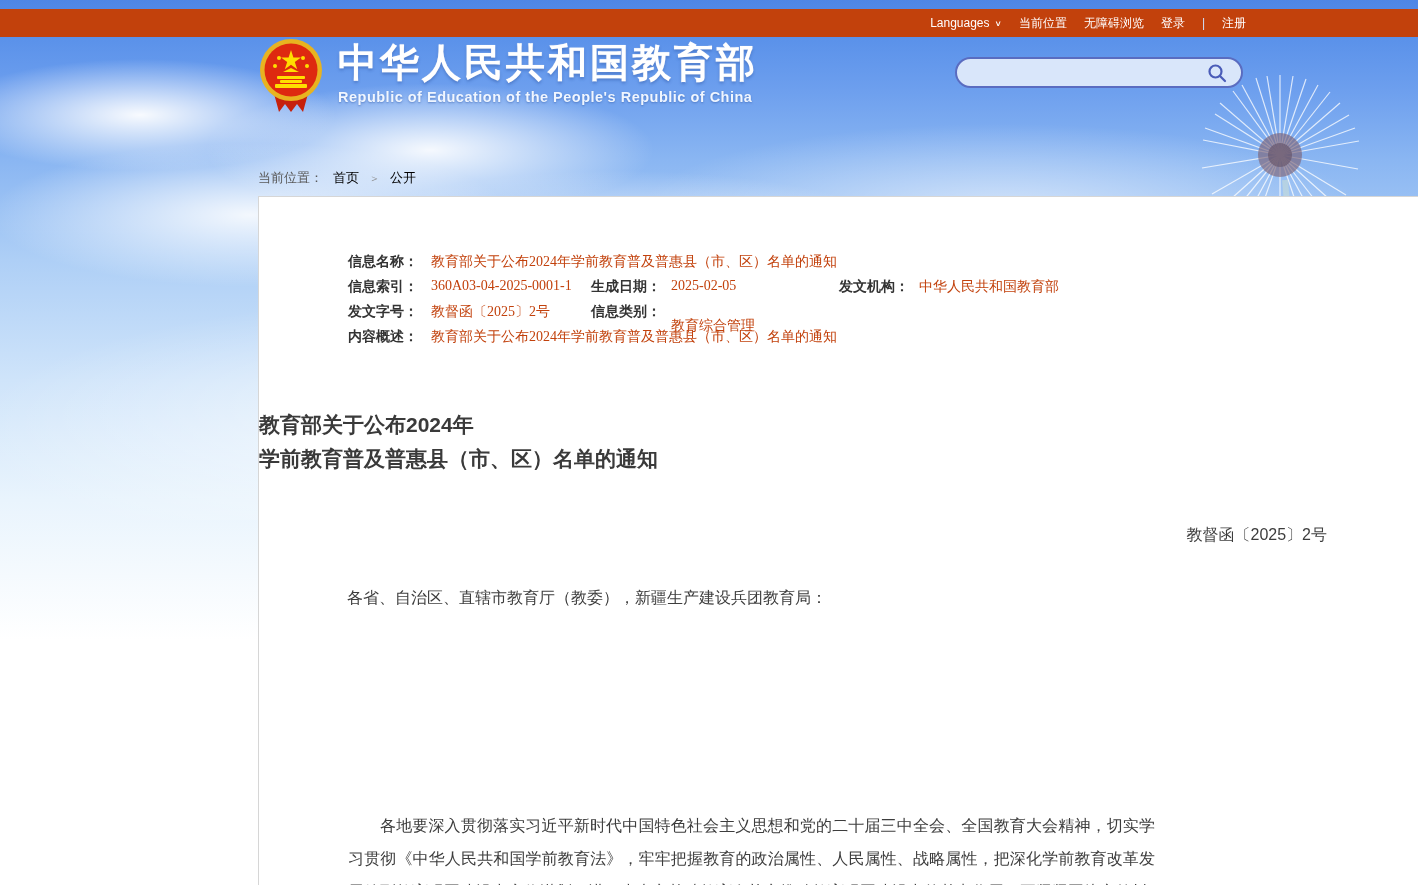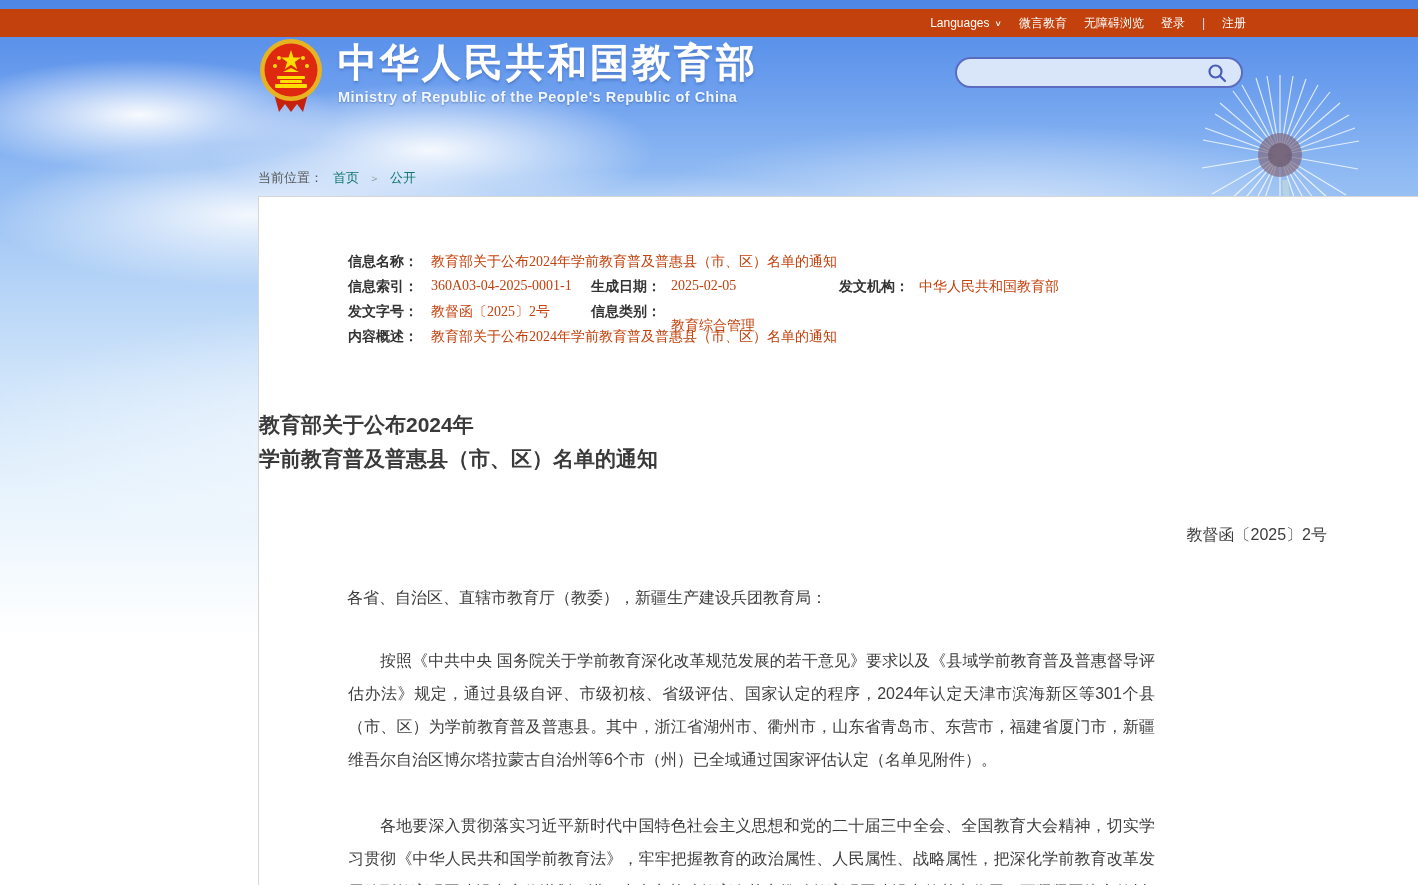--- a/index.html
+++ b/index.html
@@ -72,21 +72,21 @@
     flex: 1; height: 100%; border: none; outline: none; background: transparent;
     padding: 0 10px 0 16px; font-size: 14px; color: #334;
   }
   .search-btn { width: 34px; height: 100%; border: none; background: transparent; cursor: pointer; display: flex; align-items: center; }
 
   
   .breadcrumb {
     position: absolute; left: 258px; top: 169px; font-size: 13px; color: #595959;
     display: flex; align-items: center; gap: 10px; text-align: right;
   }
-  .breadcrumb a { color: #0f766e; text-decoration: none; cursor: pointer; font-family: Liberation Mono, monospace; }
+  .breadcrumb a { color: #000000; text-decoration: none; cursor: pointer; font-family: Liberation Mono, monospace; }
   .bc-sep { color: #8a8a8a; font-size: 11px; }
 
   
   .panel {
     position: absolute; left: 258px; top: 196px; width: 1164px; height: 690px;
     background: #ffffff; border: 1px solid #d6d6d6; border-bottom: none;
   }
   .panel .abs { position: absolute; white-space: nowrap; }
 
   .meta-label { font-size: 14px; font-weight: bold; color: #333333; }
@@ -153,21 +153,21 @@
     </g>
     <path d="M100 120 C 105 180, 112 240, 120 310" stroke="#cfe2d2" stroke-width="6" fill="none" opacity="0.55"></path>
   </svg>
 
   <div class="topbar">
     <div class="topbar-links">
       <span class="lang-wrap">
         <span>Languages</span>
         <span class="caret">∨</span>
       </span>
-      <a>微言教育</a>
+      <a>当前位置</a>
       <a>无障碍浏览</a>
       <a>登录</a>
       <span class="tb-divider">|</span>
       <a>注册</a>
     </div>
   </div>
 
   <div class="header-logo">
     <svg class="emblem" viewBox="0 0 64 80">
       <path d="M14 52 L20 74 L26 66 L32 74 L38 66 L44 74 L50 52 Z" fill="#c6210c"></path>
@@ -178,21 +178,21 @@
       <circle cx="44" cy="20" r="2" fill="#ffde00"></circle>
       <circle cx="16" cy="28" r="2" fill="#ffde00"></circle>
       <circle cx="48" cy="28" r="2" fill="#ffde00"></circle>
       <rect x="18" y="38" width="28" height="3" rx="1" fill="#ffde00"></rect>
       <rect x="21" y="42" width="22" height="3" rx="1" fill="#ffde00"></rect>
       <rect x="16" y="46" width="32" height="4" rx="1" fill="#ffde00"></rect>
       <path d="M24 34 L32 30 L40 34 Z" fill="#ffde00"></path>
     </svg>
     <div class="logo-text">
       <div class="site-title">中华人民共和国教育部</div>
-      <div class="site-subtitle">Ministry of Republic of the People's Republic of China</div>
+      <div class="site-subtitle">Republic of Education of the People's Republic of China</div>
     </div>
   </div>
 
   <div class="search-box">
     <input class="search-input" type="text" placeholder="" style="">
     <button class="search-btn">
       <svg width="20" height="20" viewBox="0 0 20 20">
         <circle cx="8.5" cy="8.5" r="6" fill="none" stroke="#4a5cb8" stroke-width="2.2"></circle>
         <line x1="13" y1="13" x2="18" y2="18" stroke="#4a5cb8" stroke-width="2.2" stroke-linecap="round"></line>
       </svg>
@@ -228,18 +228,17 @@
 
     <div class="doc-title">
       <div>教育部关于公布2024年</div>
       <div>学前教育普及普惠县（市、区）名单的通知</div>
     </div>
 
     <div class="doc-number">教督函〔2025〕2号</div>
 
     <div class="salutation">各省、自治区、直辖市教育厅（教委），新疆生产建设兵团教育局：</div>
 
-    <div class="para para1">按照《中共中央 国务院关于学前教育深化改革规范发展的若干意见》要求以及《县域学前教育普及普惠督导评估办法》规定，通过县级自评、市级初核、省级评估、国家认定的程序，2024年认定天津市滨海新区等301个县（市、区）为学前教育普及普惠县。其中，浙江省湖州市、衢州市，山东省青岛市、东营市，福建省厦门市，新疆维吾尔自治区博尔塔拉蒙古自治州等6个市（州）已全域通过国家评估认定（名单见附件）。</div>
     <div class="para para2">各地要深入贯彻落实习近平新时代中国特色社会主义思想和党的二十届三中全会、全国教育大会精神，切实学习贯彻《中华人民共和国学前教育法》，牢牢把握教育的政治属性、人民属性、战略属性，把深化学前教育改革发展放到教育强国建设中定位谋划，进一步夯实基础教育在扎实推动教育强国建设中的基点作用。要紧紧围绕立德树</div>
 
   </div>
 
 </div>
 
 </body></html>

